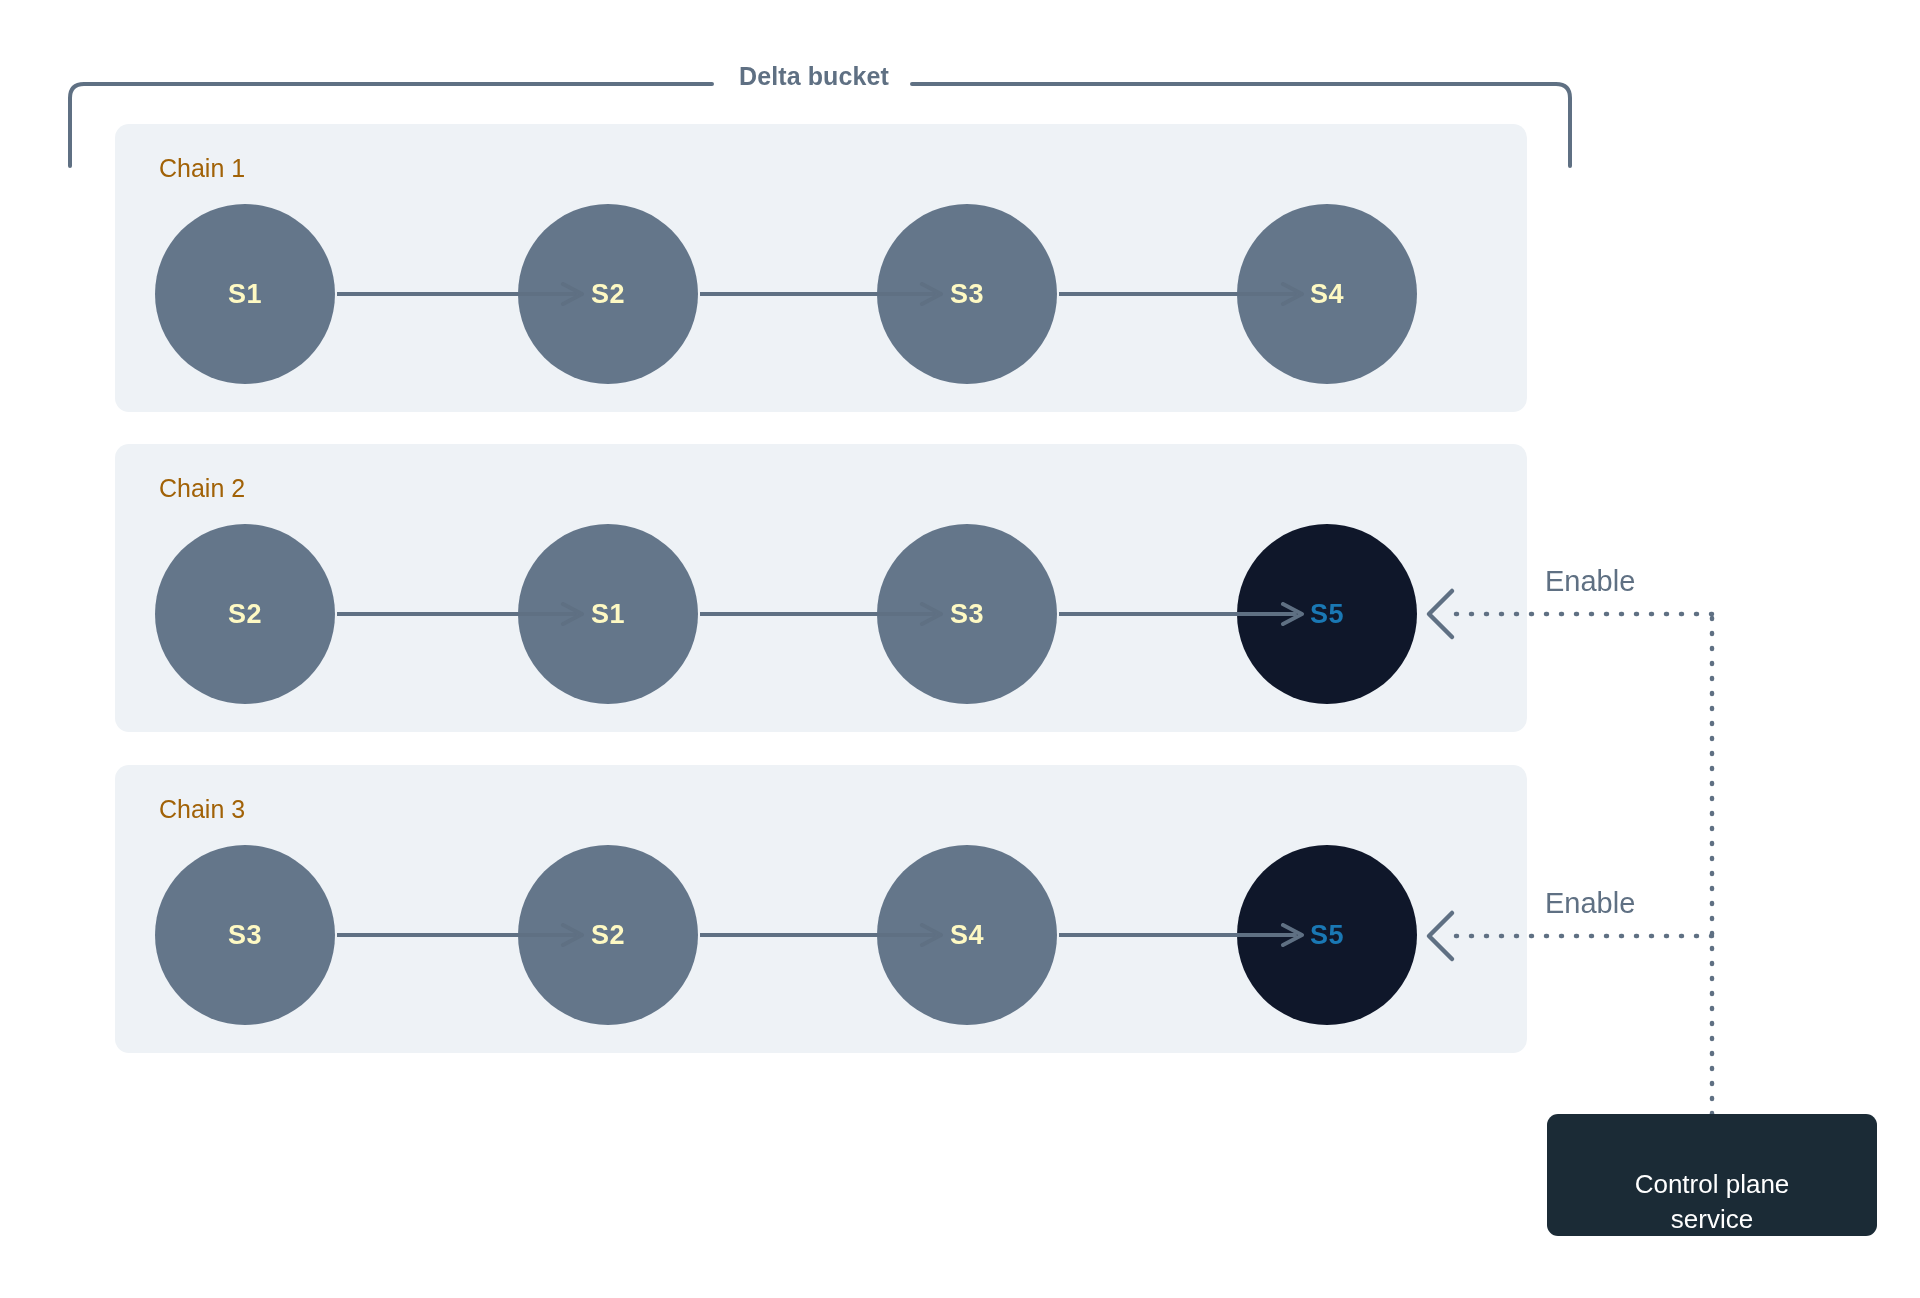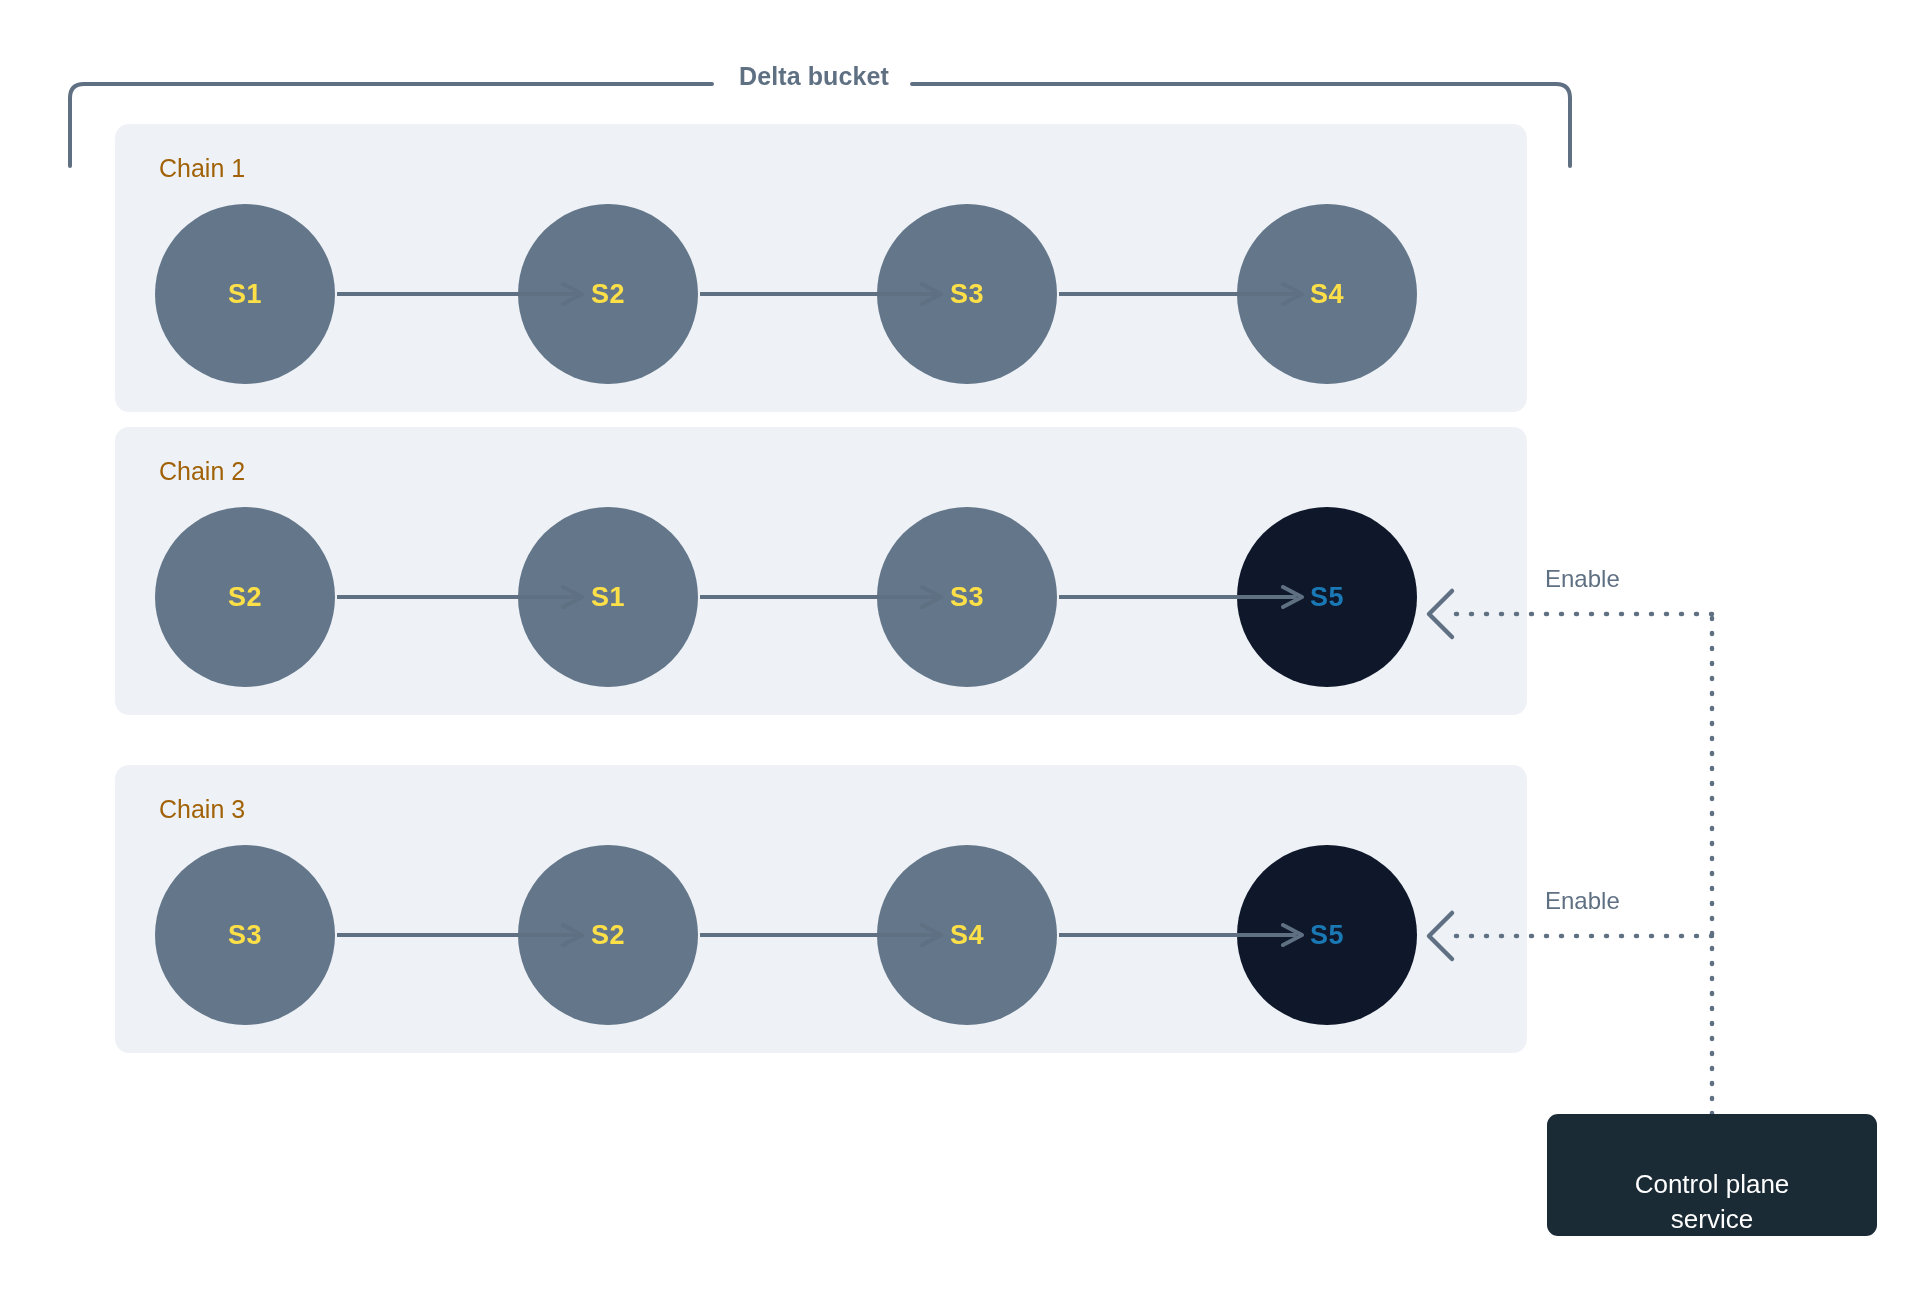--- a/index.html
+++ b/index.html
@@ -47,21 +47,21 @@
   
   .chain-panel {
     position: absolute;
     left: 115px;
     width: 1412px;
     height: 288px;
     background: #eef2f6;
     border-radius: 14px;
   }
   #chain-1 { top: 124px; }
-  #chain-2 { top: 427px; }
+  #chain-2 { top: 444px; }
   #chain-3 { top: 765px; }
 
   .chain-label {
     position: absolute;
     left: 44px;
     top: 30px;
     font-size: 25px;
     color: #a16207;
     white-space: nowrap;
   }
@@ -82,21 +82,21 @@
     border-radius: 50%;
     display: flex;
     align-items: center;
     justify-content: center;
     font-size: 27px;
     font-weight: bold;
     letter-spacing: 0.4px;
   }
   .node.slate {
     background: #64768a;
-    color: #fde047;
+    color: #fef9c3;
   }
   .node.blue {
     background: #0f172a;
     color: #1a78b4;
   }
   .node.pos-0 { left: 40px; }
   .node.pos-1 { left: 403px; }
   .node.pos-2 { left: 762px; }
   .node.pos-3 { left: 1122px; }
 
@@ -113,21 +113,21 @@
   
   .dotted-svg {
     position: absolute;
     left: 0; top: 0;
     width: 1920px;
     height: 1298px;
     pointer-events: none;
   }
   .enable-label {
     position: absolute;
-    font-size: 24px;
+    font-size: 29px;
     color: #5f7083;
     white-space: nowrap;
   }
   #enable-1 { left: 1545px; top: 565px; }
   #enable-2 { left: 1545px; top: 887px; }
 
   
   #control-plane-box {
     position: absolute;
     left: 1547px;

